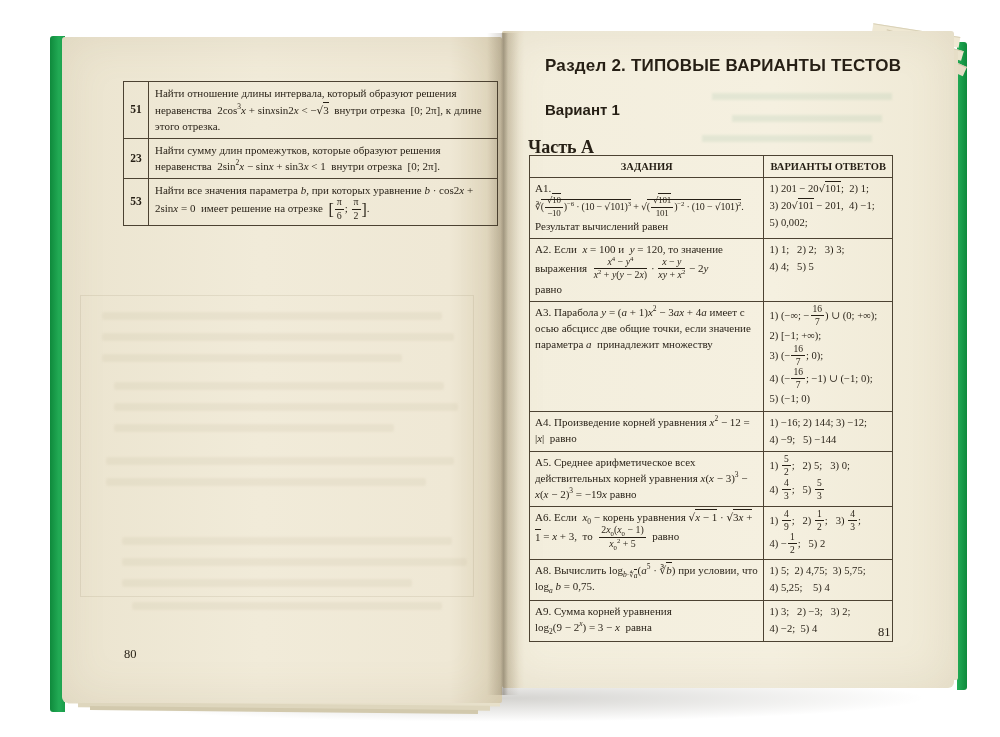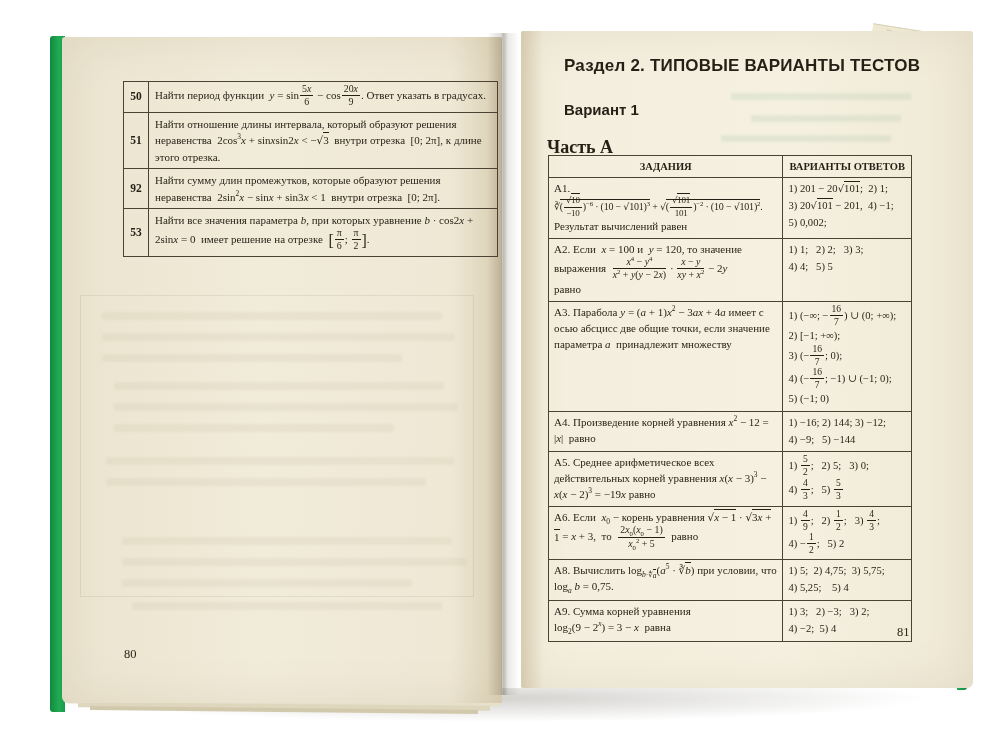--- a/index.html
+++ b/index.html
@@ -22,21 +22,21 @@
   .stack-bl3{position:absolute;left:90px;top:708px;width:388px;height:4px;background:#d2c9ad;transform:rotate(.6deg);}
   .stack-tr1{position:absolute;left:872px;top:30px;width:88px;height:10px;background:#efe8d3;border-top:1px solid #d9d1b7;transform:rotate(9deg);}
   .stack-tr2{position:absolute;left:884px;top:40px;width:80px;height:9px;background:#eae3cd;border-top:1px solid #d5ccb1;transform:rotate(16deg);}
   .stack-tr3{position:absolute;left:896px;top:52px;width:72px;height:9px;background:#e4dcc5;border-top:1px solid #d0c7ab;transform:rotate(24deg);}
   .stack-right-edge{position:absolute;left:946px;top:50px;width:12px;height:630px;background:#e6dec7;border-radius:0 2px 2px 0;}
 
   .page{position:absolute;box-shadow:inset 0 0 45px rgba(150,130,90,.14);}
   .page-left{left:62px;top:37px;width:440px;height:666px;border-radius:3px 2px 2px 6px;
     background:linear-gradient(to right,#ebe4cf 0%,#f1ebd9 45%,#efe8d5 88%,#ddd3b8 100%);}
   .page-right{left:502px;top:31px;width:452px;height:657px;border-radius:2px 3px 6px 2px;
-    background:linear-gradient(to right,#dcd2b7 0%,#f3eedd 5%,#f5f0e0 60%,#efe9d5 100%);margin-left:19px;}
+    background:linear-gradient(to right,#dcd2b7 0%,#f3eedd 5%,#f5f0e0 60%,#efe9d5 100%);}
   .gutter{position:absolute;left:487px;top:33px;width:32px;height:662px;
     background:linear-gradient(to right,rgba(60,45,25,0) 0%,rgba(60,45,25,.16) 42%,rgba(40,30,15,.30) 52%,rgba(60,45,25,.10) 66%,rgba(60,45,25,0) 100%);}
 
   
   .ghost{position:absolute;background:#b4a987;opacity:.12;filter:blur(1px);border-radius:2px;}
   .ghost-box{position:absolute;border:1px solid rgba(145,130,95,.28);opacity:.55;}
   .ghost-green{position:absolute;background:#7fae8e;opacity:.14;filter:blur(1px);}
 
   
   .ltable{position:absolute;left:61px;top:44px;width:375px;border-collapse:collapse;
@@ -101,29 +101,25 @@
     <div class="ghost" style="left:44px;top:420px;width:348px;height:8px;"></div>
     <div class="ghost" style="left:44px;top:441px;width:320px;height:8px;"></div>
     <div class="ghost" style="left:60px;top:500px;width:330px;height:8px;"></div>
     <div class="ghost" style="left:60px;top:521px;width:345px;height:8px;"></div>
     <div class="ghost" style="left:60px;top:542px;width:290px;height:8px;"></div>
     <div class="ghost" style="left:70px;top:565px;width:310px;height:8px;"></div>
 
     <table class="ltable">
       <tbody>
       <tr>
-        <td class="num">50</td>
-        <td>Найти период функции&nbsp; <i>y</i> = sin<span class="fr"><span class="n">5<i>x</i></span><span class="d">6</span></span> − cos<span class="fr"><span class="n">20<i>x</i></span><span class="d">9</span></span>. Ответ указать в градусах.</td>
-      </tr>
-      <tr>
         <td class="num">51</td>
         <td>Найти отношение длины интервала, который образуют решения неравенства&nbsp; 2cos<sup>3</sup><i>x</i> + sin<i>x</i>sin2<i>x</i> &lt; −<span class="rt">√</span><span class="ov">3</span>&nbsp; внутри отрезка&nbsp; [0; 2π], к длине этого отрезка.</td>
       </tr>
       <tr>
-        <td class="num">92</td>
+        <td class="num">23</td>
         <td>Найти сумму длин промежутков, которые образуют решения неравенства&nbsp; 2sin<sup>2</sup><i>x</i> − sin<i>x</i> + sin3<i>x</i> &lt; 1&nbsp; внутри отрезка&nbsp; [0; 2π].</td>
       </tr>
       <tr>
         <td class="num">53</td>
         <td>Найти все значения параметра <i>b</i>, при которых уравнение <i>b</i> · cos2<i>x</i> + 2sin<i>x</i> = 0&nbsp; имеет решение на отрезке&nbsp; <span class="bigbr">[</span><span class="fr"><span class="n">π</span><span class="d">6</span></span>; <span class="fr"><span class="n">π</span><span class="d">2</span></span><span class="bigbr">]</span>.</td>
       </tr>
     </tbody>
       </table>
 
     <div class="pagenum pagenum-left">80</div>

